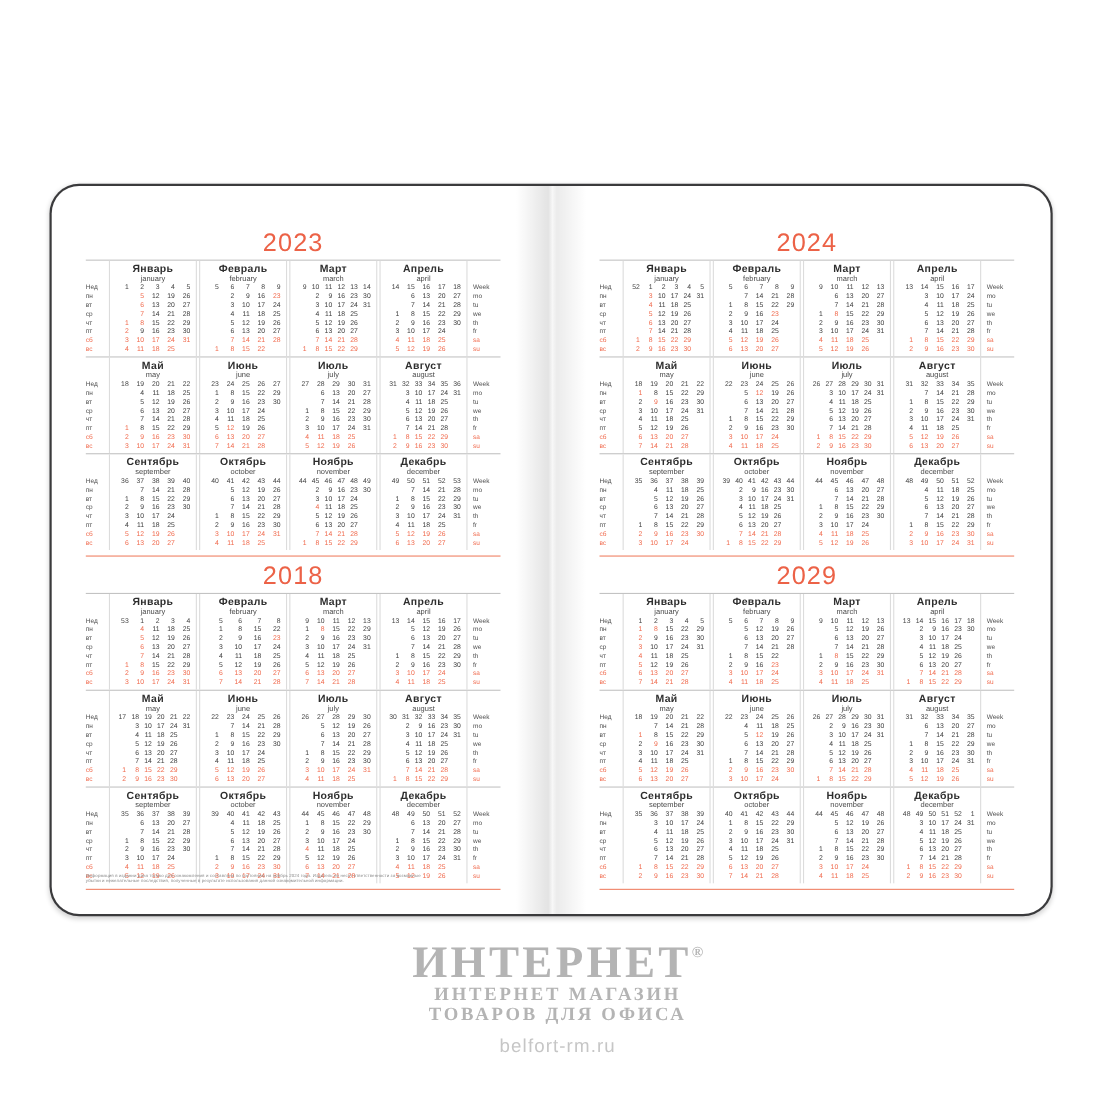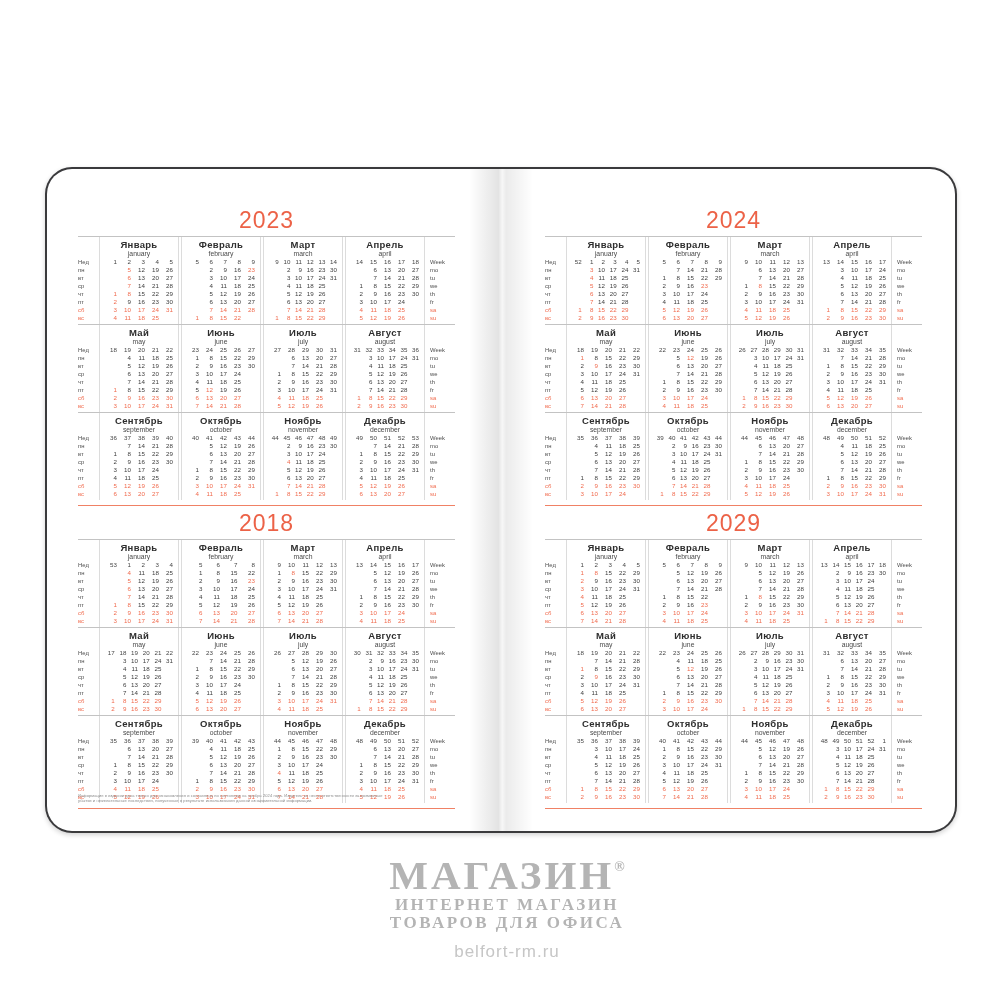--- a/index.html
+++ b/index.html
@@ -3412,18 +3412,18 @@
                 <div class="r lab red">su</div>
               </div>
             </div>
             <div class="yrule"></div>
           </section>
         </div>
       <div class="disclaimer">Информация в издании дана только для ознакомления и составлена по состоянию на ноябрь 2024 года. Издатель не несет ответственности за возможные убытки и нежелательные последствия, полученные в результате использования данной ознакомительной информации.</div>
     </div>
   </div>
   <div class="watermark">
-    <div class="wm-brand"><span>МАГАЗИН</span><sup>®</sup></div>
+    <div class="wm-brand"><span>ИНТЕРНЕТ</span><sup>®</sup></div>
     <div class="wm-line">ИНТЕРНЕТ МАГАЗИН</div>
     <div class="wm-line">ТОВАРОВ ДЛЯ ОФИСА</div>
     <div class="wm-url">belfort-rm.ru</div>
   </div>
 </div>
 
 </body></html>

